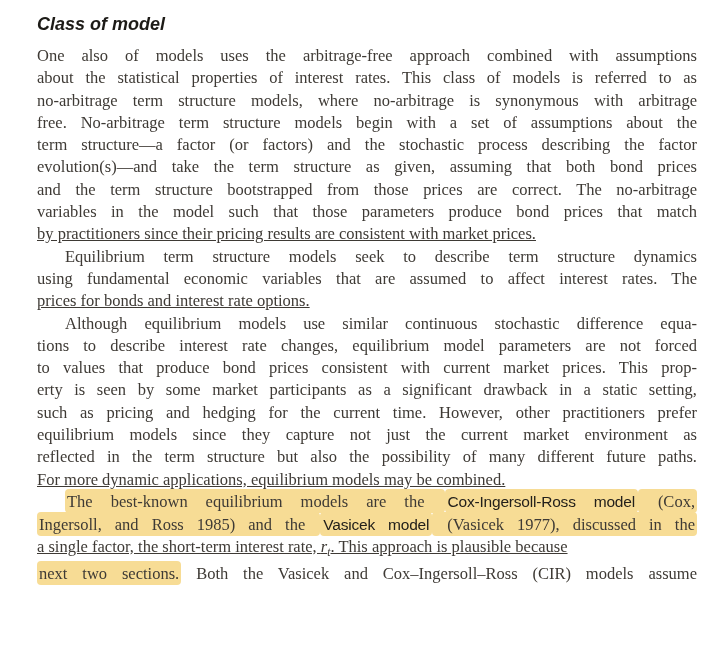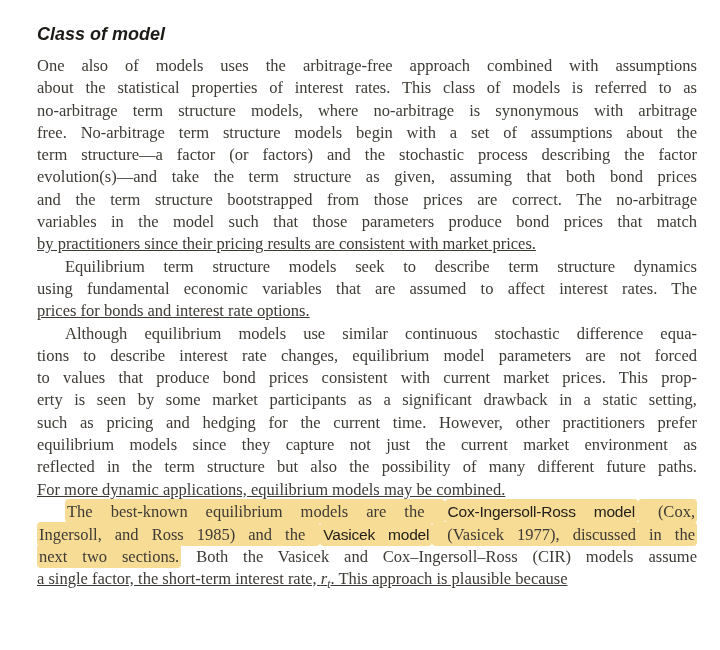--- a/index.html
+++ b/index.html
@@ -9,21 +9,21 @@
   }
   body {
     width: 720px;
     height: 650px;
     overflow: hidden;
   }
   .page {
     box-sizing: border-box;
     width: 720px;
     height: 650px;
-    padding: 24px 23px 0 37px;
+    padding: 14px 23px 0 37px;
     background: var(--page-bg, #ffffff);
   }
   .heading {
     font-family: "Liberation Sans", sans-serif;
     font-style: italic;
     font-weight: bold;
     font-size: 18px;
     line-height: 21px;
     color: var(--heading-color, #1d1b17);
     margin: 0 0 10px 0;
@@ -91,17 +91,17 @@
         <div class="line"><span>to values that produce bond prices consistent with current market prices. This prop-</span></div>
         <div class="line"><span>erty is seen by some market participants as a significant drawback in a static setting,</span></div>
         <div class="line"><span>such as pricing and hedging for the current time. However, other practitioners prefer</span></div>
         <div class="line"><span>equilibrium models since they capture not just the current market environment as</span></div>
         <div class="line"><span>reflected in the term structure but also the possibility of many different future paths.</span></div>
         <div class="line last"><span>For more dynamic applications, equilibrium models may be combined.</span></div>
       </div>
       <div class="paragraph">
         <div class="line indent"><span class="seg-h">The best-known equilibrium models are the </span><span class="seg-h seg-b">Cox-Ingersoll-Ross model</span><span class="seg-h"> (Cox,</span></div>
         <div class="line"><span class="seg-h">Ingersoll, and Ross 1985) and the </span><span class="seg-h seg-b">Vasicek model</span><span class="seg-h"> (Vasicek 1977), discussed in the</span></div>
+        <div class="line last"><span>a single factor, the short-term interest rate, </span><span class="seg-i">r</span><span class="seg-i seg-sub">t</span><span>. This approach is plausible because</span></div>
         <div class="line"><span class="seg-h">next two sections.</span><span> Both the Vasicek and Cox–Ingersoll–Ross (CIR) models assume</span></div>
-        <div class="line last"><span>a single factor, the short-term interest rate, </span><span class="seg-i">r</span><span class="seg-i seg-sub">t</span><span>. This approach is plausible because</span></div>
       </div>
     </div>
 </div>
 
 </body></html>

